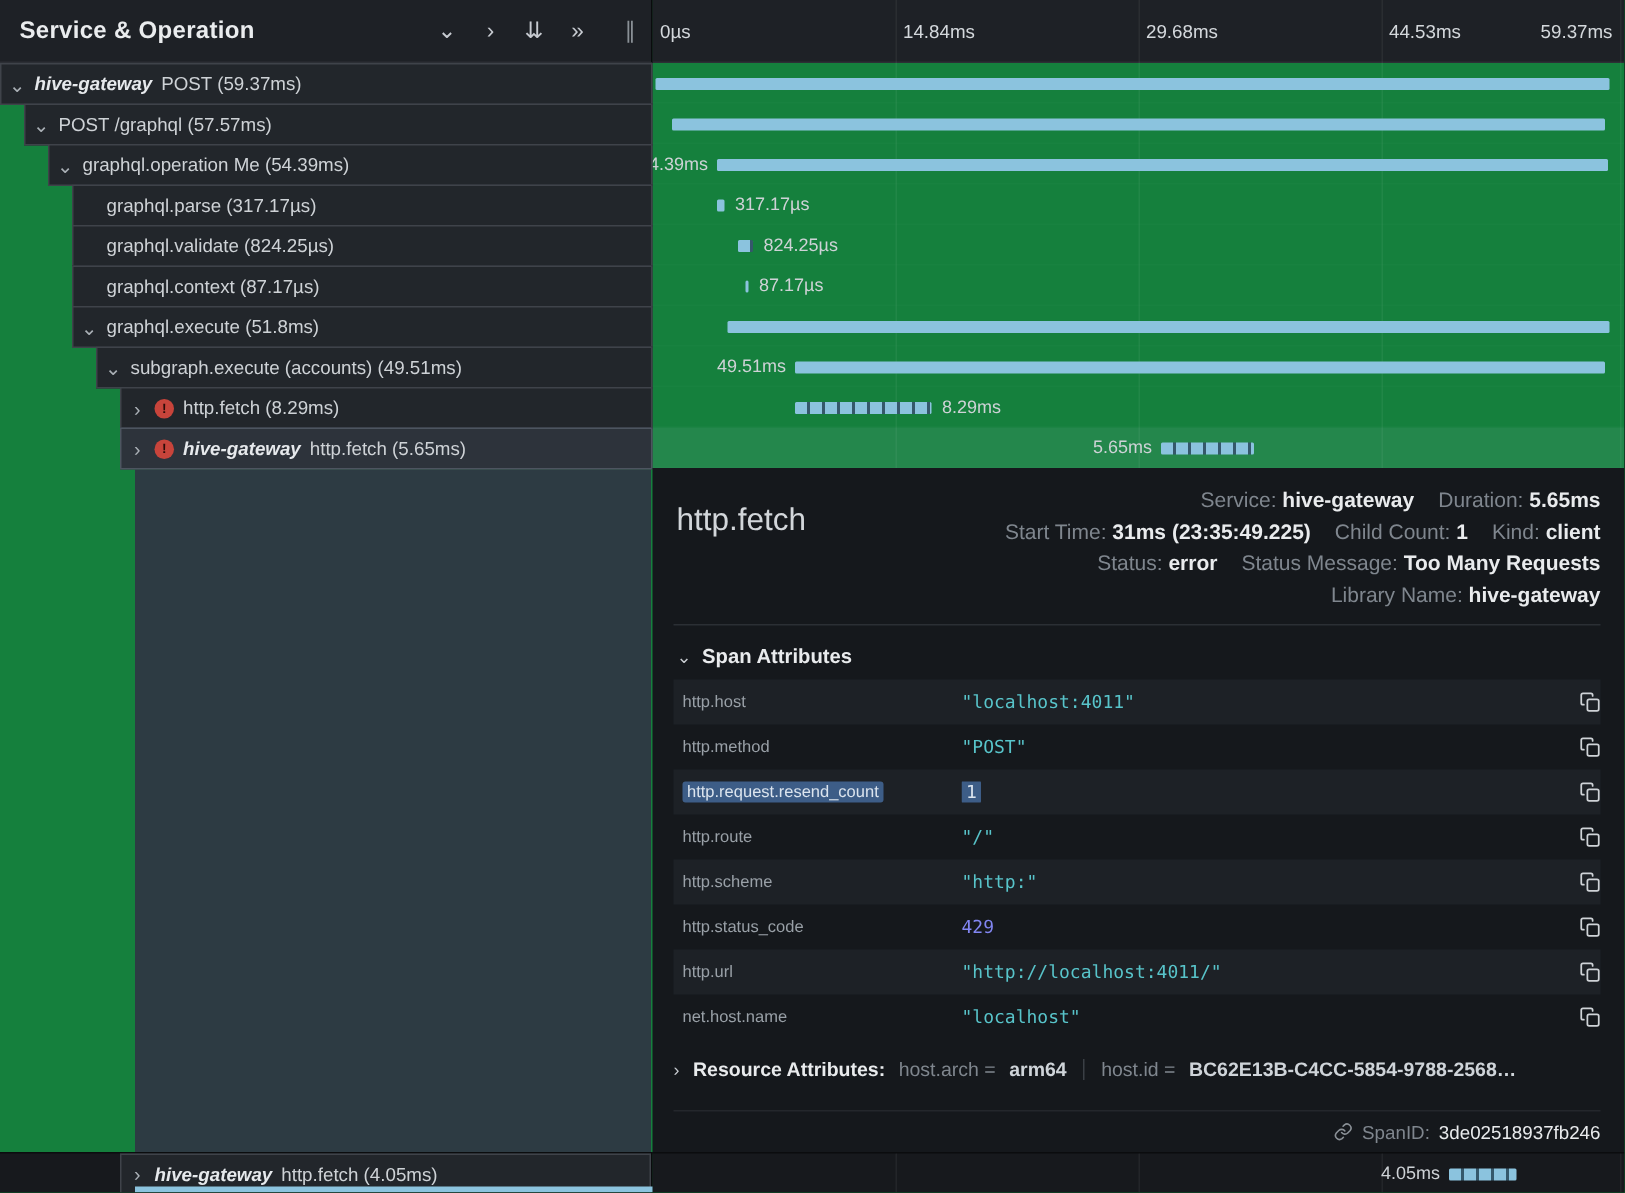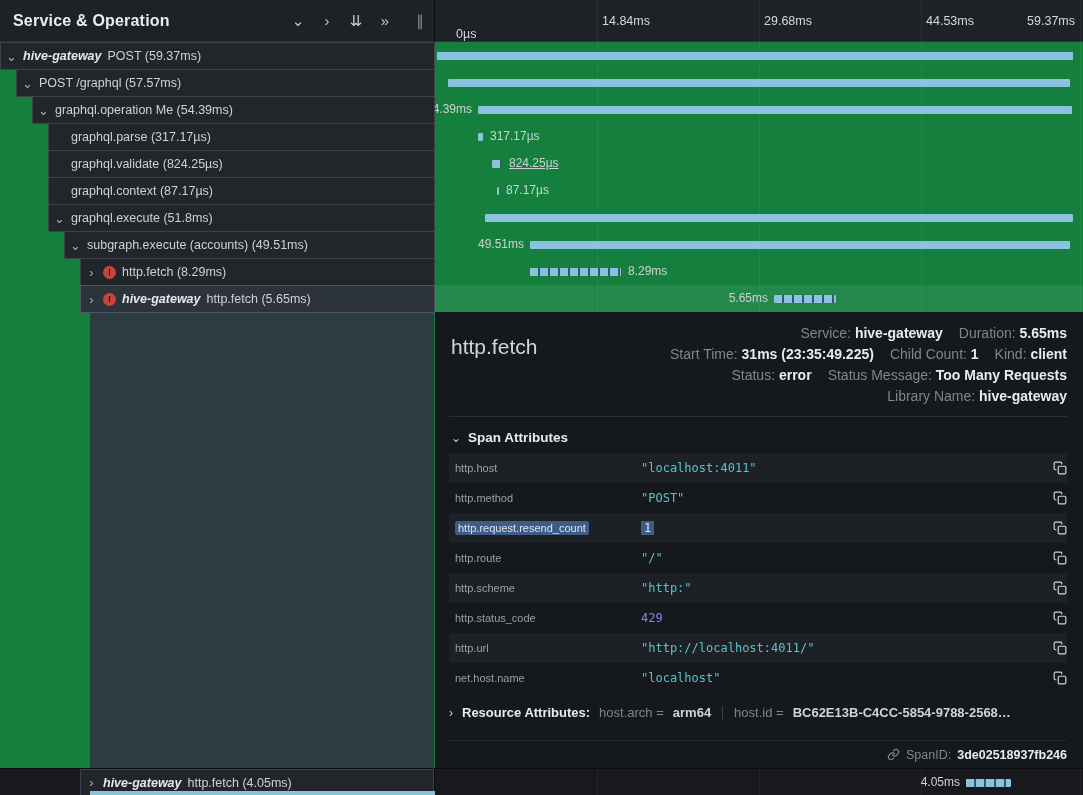--- a/index.html
+++ b/index.html
@@ -74,21 +74,21 @@
   .hl{background:var(--selection);color:#dbe4ee;padding:1px 3px;border-radius:2px}
   .copy-btn{flex:0 0 24px;background:none;border:none;color:#cfd3d7;cursor:pointer;padding:0;display:flex;justify-content:flex-end}
   .resource-row{display:flex;align-items:center;gap:9px;margin-top:12px;font-size:13px;white-space:nowrap;overflow:hidden}
   .res-title{font-weight:700;color:#e9ebed}
   .res-k{color:#7f868e}
   .res-v{color:#cfd4d9;font-weight:600}
   .res-div{border-left:1px solid #3a3f45;height:14px;margin:0 2px}
   .spacer{flex:1}
   .spanid-row{border-top:1px solid #24272c;height:28px;display:flex;align-items:center;justify-content:flex-end;gap:6px;font-size:12.5px}
   .spanid-label{color:#7f868e}
-  .spanid-value{color:#e9ebed;font-weight:700}
+  .spanid-value{color:#e9ebed;font-weight:400}
 </style>
 </head>
 <body>
 
 <div class="app">
 
   <div class="left-header">
     <span class="left-title">Service &amp; Operation</span>
     <span class="header-icons" id="header-icons">
         <span class="hicon">⌄</span>
@@ -142,21 +142,21 @@
         <span class="chev">›</span>
         <span class="err-icon">!</span>
         <span class="svc">hive-gateway</span>
         <span class="lbl">http.fetch (5.65ms)</span>
       </div>
     </div>
 
   <div class="expanded-region"></div>
 
   <div class="ruler" id="ruler">
-      <div class="tick" style="left: 21px; margin-top: 13px;">0µs</div>
+      <div class="tick" style="left: 5px;">0µs</div>
       <div class="tick" style="left: 167px;">14.84ms</div>
       <div class="tick" style="left: 329px;">29.68ms</div>
       <div class="tick" style="left: 491px;">44.53ms</div>
       <div class="tick" style="right: 8px;">59.37ms</div>
     </div>
   <div class="grid-layer grid-main">
       <div class="gridline" style="left: 162px;"></div>
       <div class="gridline" style="left: 324px;"></div>
       <div class="gridline" style="left: 486px;"></div>
       <div class="gridline" style="left: 645px;"></div>
@@ -171,21 +171,21 @@
       <div class="tl-row">
         <div class="bar" style="left: 43px; width: 594px;"></div>
         <span class="bar-label" style="right: 611px;">54.39ms</span>
       </div>
       <div class="tl-row">
         <div class="bar" style="left: 43px; width: 5px;"></div>
         <span class="bar-label" style="left: 55px;">317.17µs</span>
       </div>
       <div class="tl-row">
         <div class="bar segmented" style="left: 57px; width: 10px;"></div>
-        <span class="bar-label" style="left: 74px; text-decoration: underline;">824.25µs</span>
+        <span class="bar-label" style="left: 74px;">824.25µs</span>
       </div>
       <div class="tl-row">
         <div class="bar" style="left: 62px; width: 2px;"></div>
         <span class="bar-label" style="left: 71px;">87.17µs</span>
       </div>
       <div class="tl-row">
         <div class="bar" style="left: 50px; width: 588px;"></div>
         <span class="bar-label" style="right: 612px; margin-top: 18px;">51.8ms</span>
       </div>
       <div class="tl-row">

